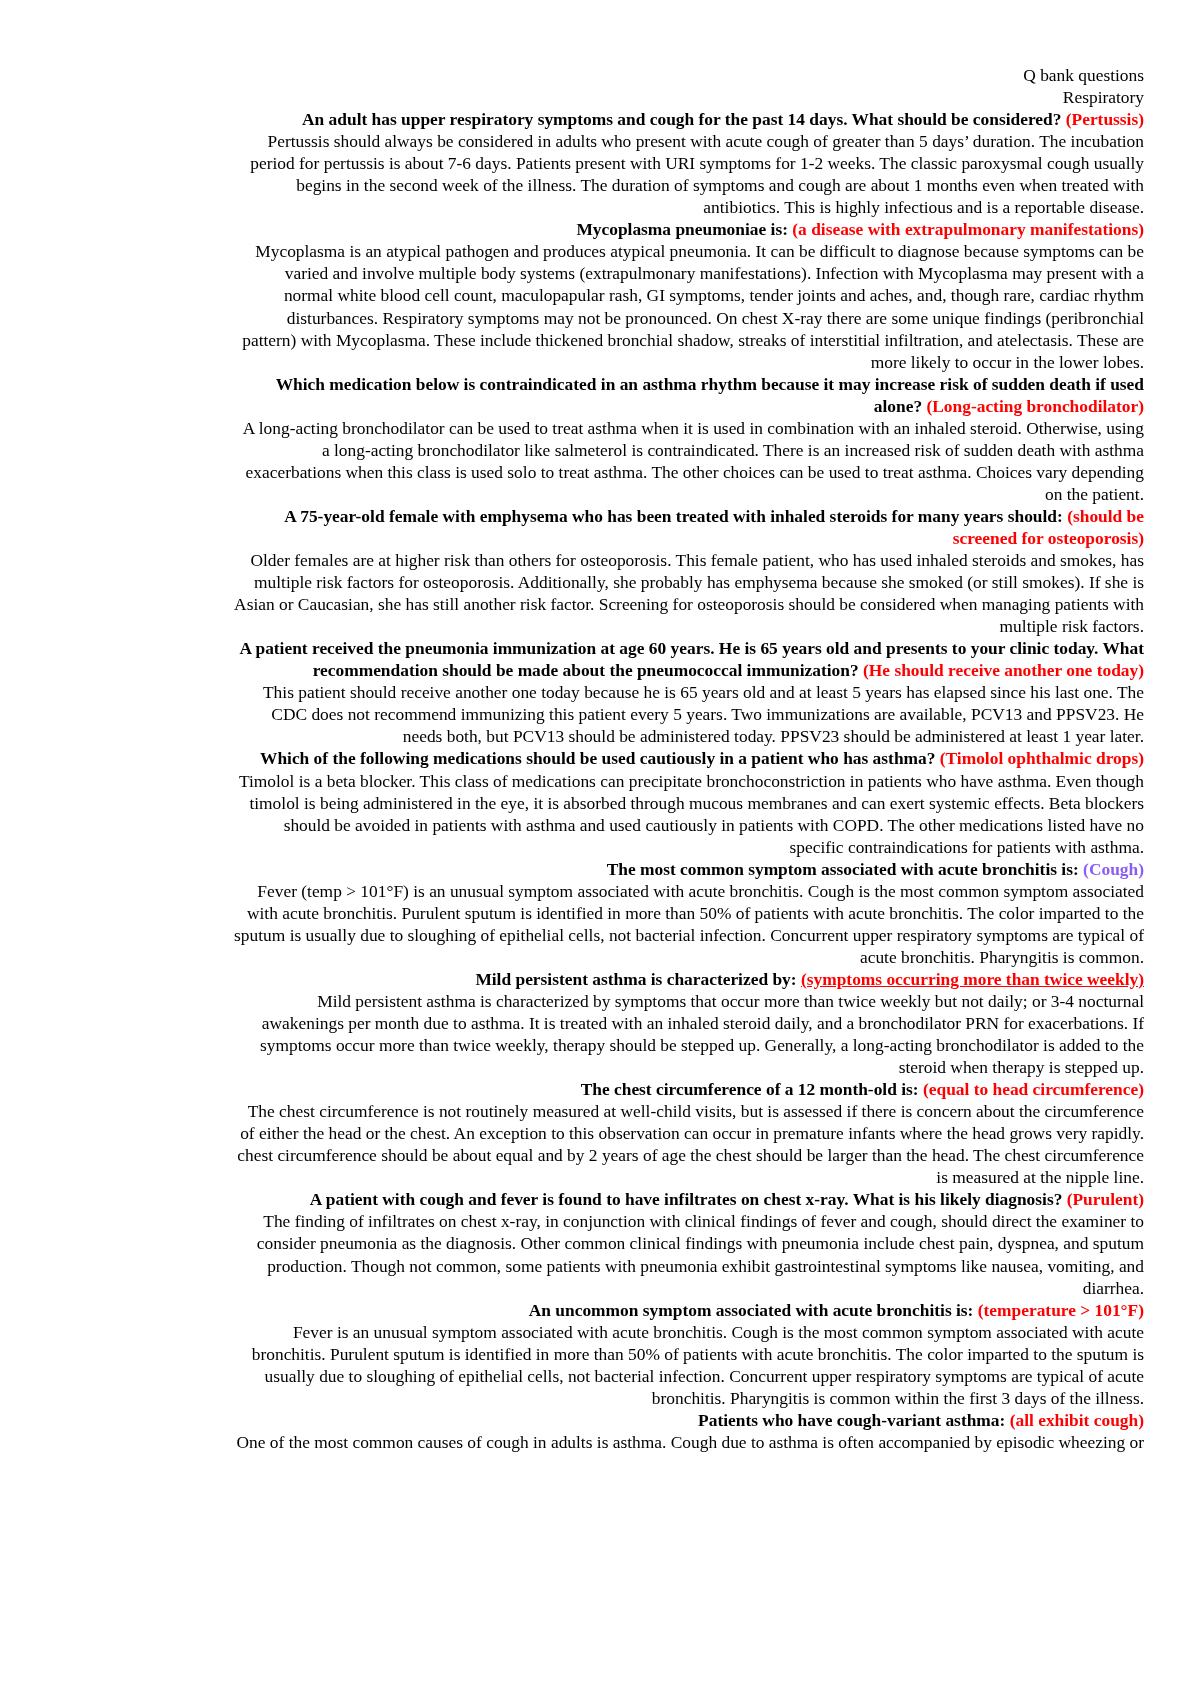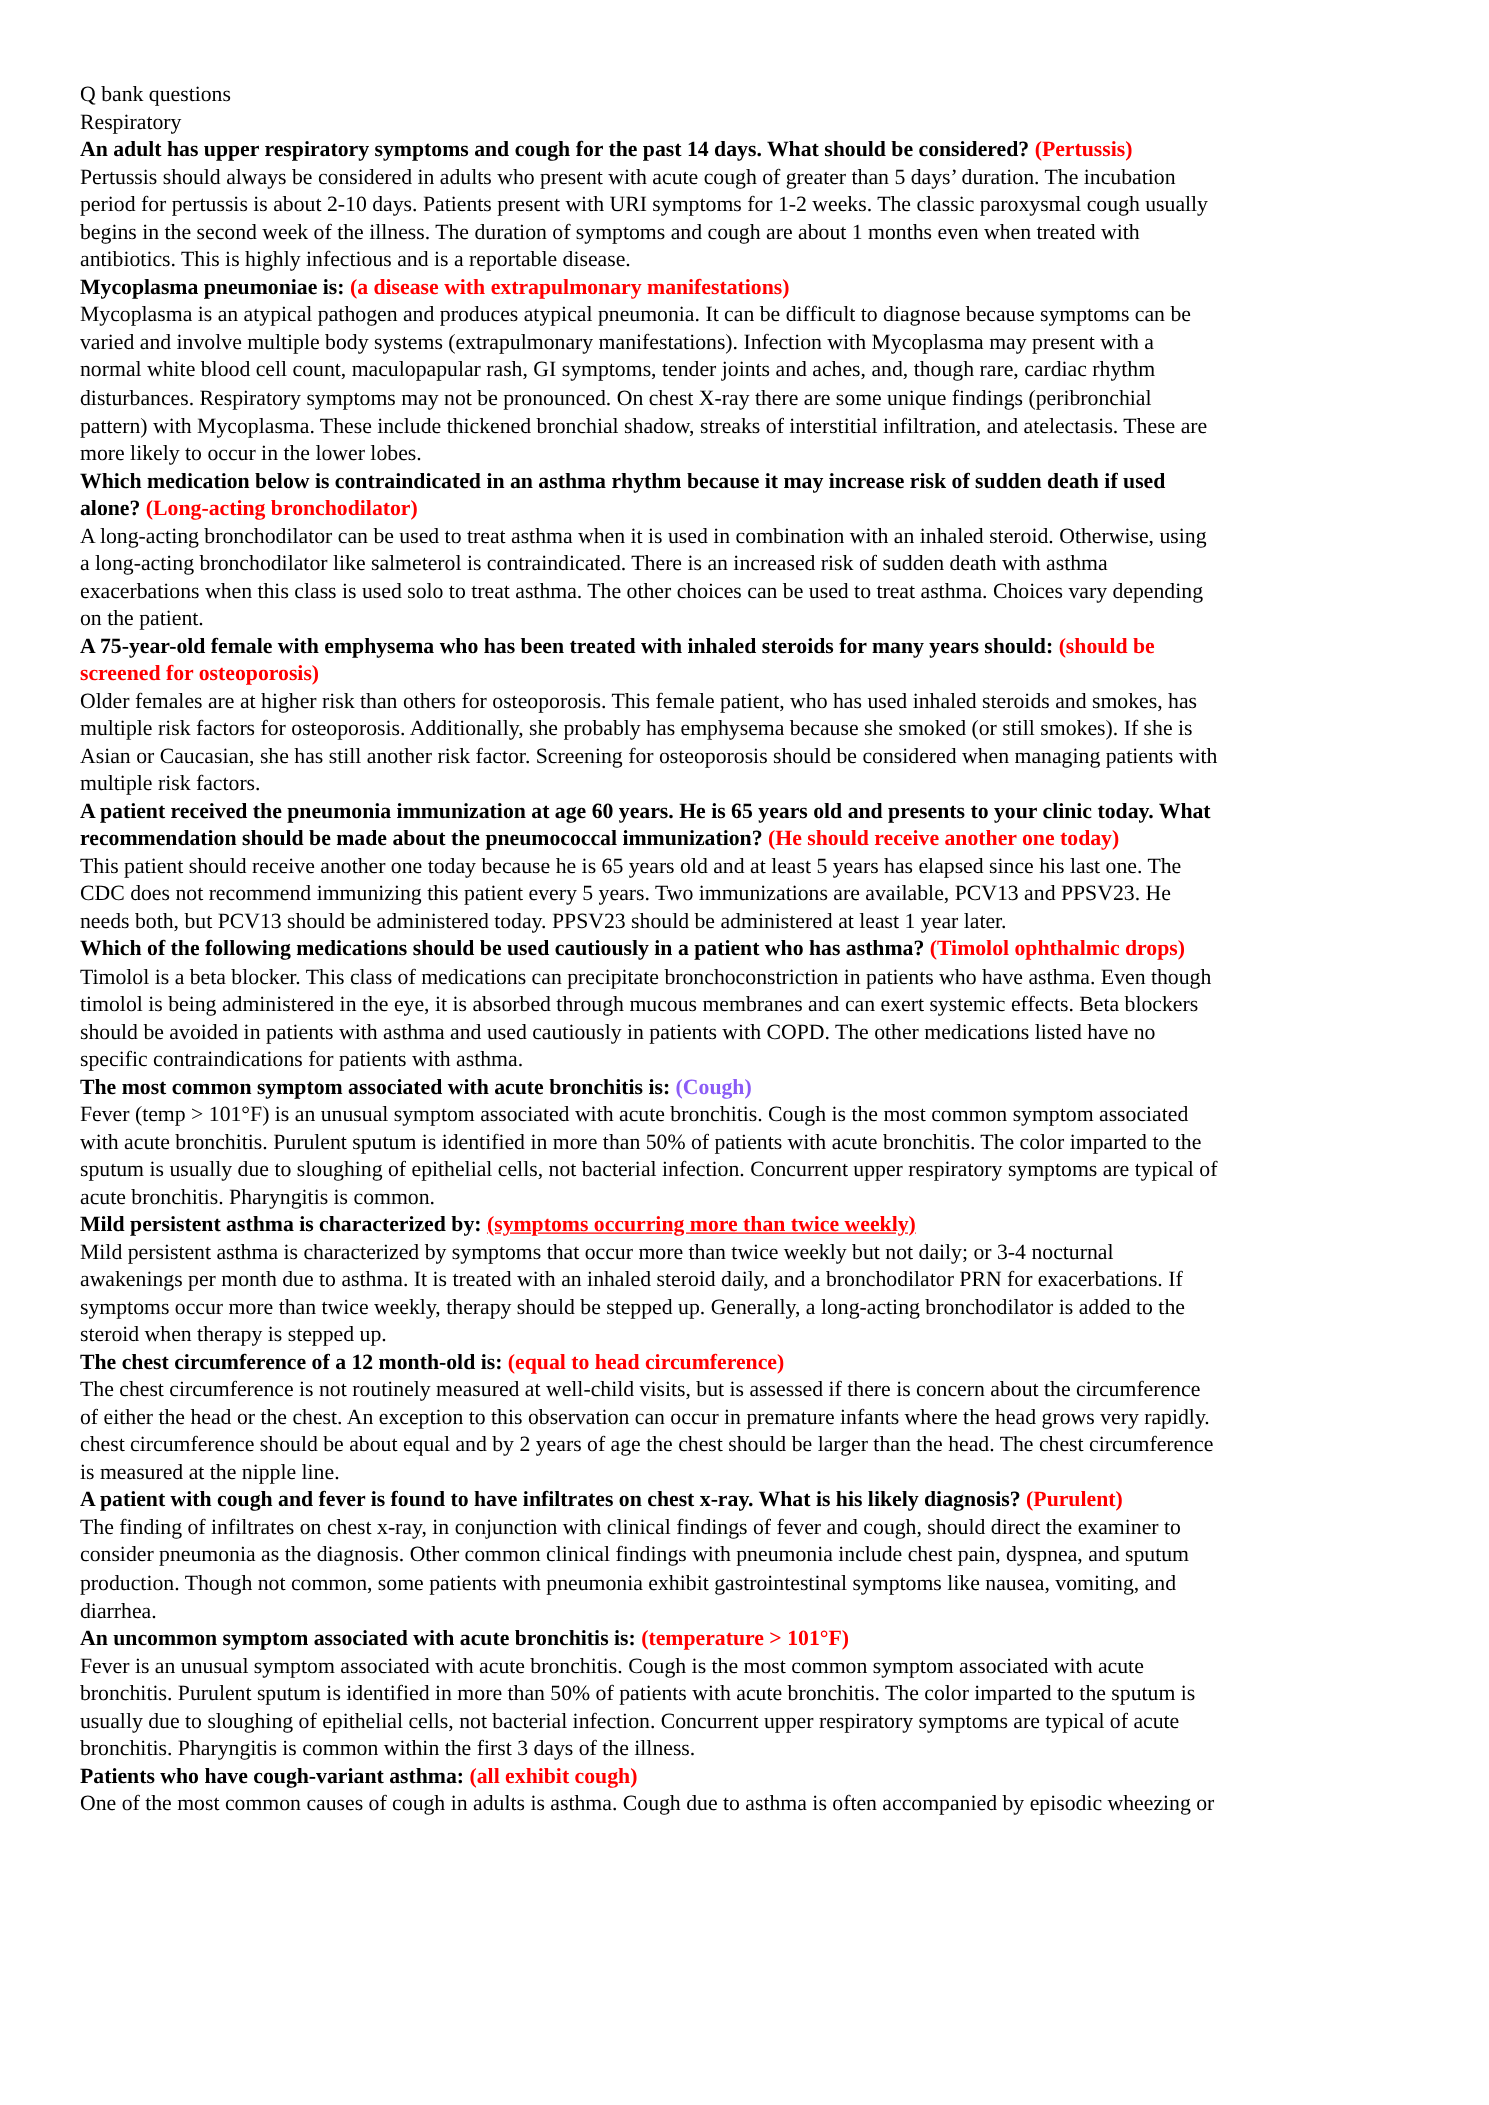--- a/index.html
+++ b/index.html
@@ -1,36 +1,36 @@
 <!DOCTYPE html>
 <html><head>
 <meta charset="utf-8">
 <style>
   html, body { margin: 0; padding: 0; background: #ffffff; }
   body { width: 1191px; height: 1684px; position: relative; overflow: hidden; }
   .page {
     position: absolute; left: 64px; top: 64px; width: 1080px;
     font-family: "Liberation Serif", serif; font-size: 17.4px; line-height: 22.05px;
-    color: #000000; white-space: nowrap;
+    color: #000000; white-space: nowrap; text-align: right;
   }
   .line { display: block; height: 22.05px; }
   .q { font-weight: bold; }
   .ans { font-weight: bold; color: #ff0000; }
 </style>
 </head>
 <body>
 
 <div class="page" id="page">
   <span class="line">Q bank questions</span>
   <span class="line">Respiratory</span>
   <div id="qa-list">
       <div>
         <span class="line"><span class="q">An adult has upper respiratory symptoms and cough for the past 14 days. What should be considered? </span><span class="ans" style="color: rgb(255, 0, 0);">(Pertussis)</span></span>
         <span class="line">Pertussis should always be considered in adults who present with acute cough of greater than 5 days’ duration. The incubation</span>
-        <span class="line">period for pertussis is about 2-10 days. Patients present with URI symptoms for 1-2 weeks. The classic paroxysmal cough usually</span>
+        <span class="line">period for pertussis is about 7-6 days. Patients present with URI symptoms for 1-2 weeks. The classic paroxysmal cough usually</span>
         <span class="line">begins in the second week of the illness. The duration of symptoms and cough are about 1 months even when treated with</span>
         <span class="line">antibiotics. This is highly infectious and is a reportable disease.</span>
       </div>
       <div>
         <span class="line"><span class="q">Mycoplasma pneumoniae is: </span><span class="ans" style="color: rgb(255, 0, 0);">(a disease with extrapulmonary manifestations)</span></span>
         <span class="line">Mycoplasma is an atypical pathogen and produces atypical pneumonia. It can be difficult to diagnose because symptoms can be</span>
         <span class="line">varied and involve multiple body systems (extrapulmonary manifestations). Infection with Mycoplasma may present with a</span>
         <span class="line">normal white blood cell count, maculopapular rash, GI symptoms, tender joints and aches, and, though rare, cardiac rhythm</span>
         <span class="line">disturbances. Respiratory symptoms may not be pronounced. On chest X-ray there are some unique findings (peribronchial</span>
         <span class="line">pattern) with Mycoplasma. These include thickened bronchial shadow, streaks of interstitial infiltration, and atelectasis. These are</span>

